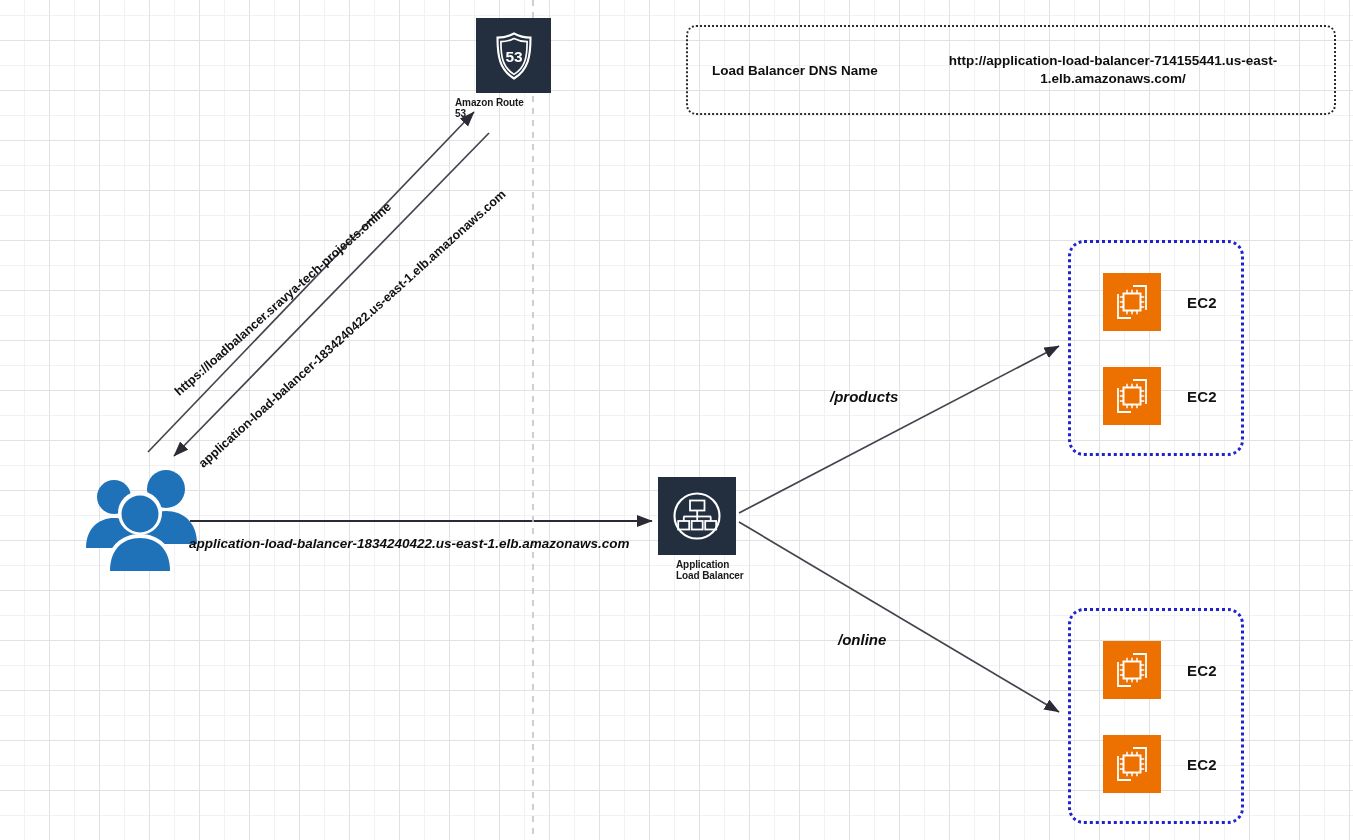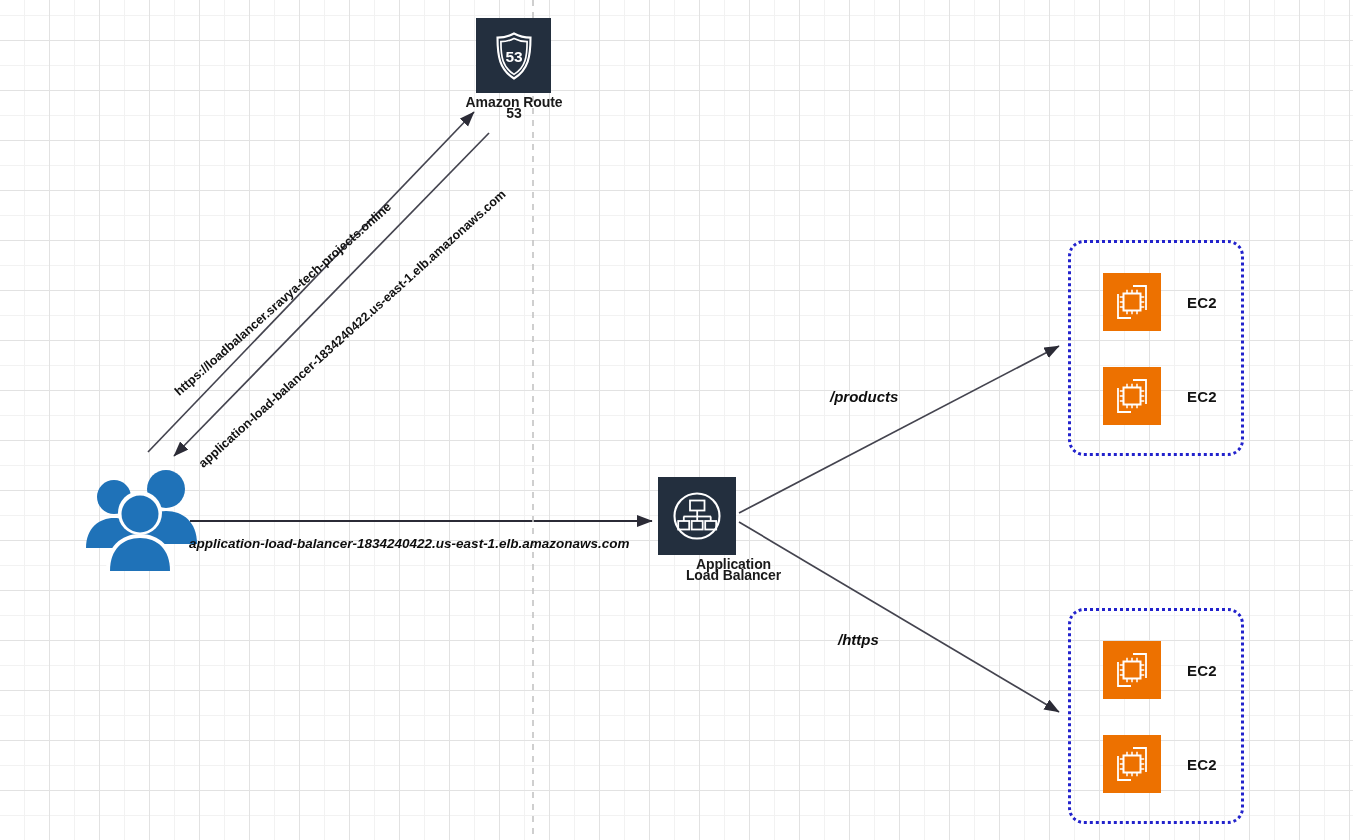--- a/index.html
+++ b/index.html
@@ -28,22 +28,21 @@
   #wires{position:absolute;left:0;top:0;width:1353px;height:840px;pointer-events:none;}
 
   
   .aws-tile{
     position:absolute;
     background:#232f3e;
     display:flex;align-items:center;justify-content:center;
   }
   .svc-caption{
     position:absolute;
-    text-align:center;
-    font-size:14px;
+    font-size:10px;
     line-height:11px;
     color:#1a1a1a;
     font-weight:700;
     letter-spacing:-0.1px;
   }
 
   
   #route53-tile{left:476px;top:18px;width:75px;height:75px;}
   #route53-caption{left:455px;top:97px;width:118px;}
 
@@ -134,20 +133,24 @@
 
     <line x1="190" y1="521" x2="652" y2="521" stroke="#2b2b36" stroke-width="1.8" marker-end="url(#arrowhead)"></line>
 
     <line x1="739" y1="513" x2="1059" y2="346" stroke="#44444f" stroke-width="1.7" marker-end="url(#arrowhead)"></line>
 
     <line x1="739" y1="522" x2="1059" y2="712" stroke="#44444f" stroke-width="1.7" marker-end="url(#arrowhead)"></line>
 
     <line x1="533" y1="0" x2="533" y2="840" stroke="#c4c4c4" stroke-width="1.6" stroke-dasharray="6 6"></line>
   </svg>
 
+  <div id="dns-box">
+    <div id="dns-label">Load Balancer DNS Name</div>
+    <div id="dns-value">http://application-load-balancer-714155441.us-east-1.elb.amazonaws.com/</div>
+  </div>
 
   <div id="route53-tile" class="aws-tile">
     <svg width="56" height="56" viewBox="0 0 56 56">
       <path d="M28 5.5 C22.5 8.5 17.5 9.6 11.5 9.6 C11.5 28 13.5 41.5 28 50.5
                C42.5 41.5 44.5 28 44.5 9.6 C38.5 9.6 33.5 8.5 28 5.5 Z" fill="none" stroke="#ffffff" stroke-width="2.1"></path>
       <path d="M28 10.5 C23.6 12.8 19.6 13.7 14.9 13.7 C14.9 28.6 16.5 39.3 28 46.4
                C39.5 39.3 41.1 28.6 41.1 13.7 C36.4 13.7 32.4 12.8 28 10.5 Z" fill="none" stroke="#ffffff" stroke-width="1.7"></path>
       <text x="28" y="33.5" text-anchor="middle" fill="#ffffff" font-family="Liberation Sans, sans-serif" font-size="15.5" font-weight="700">53</text>
     </svg>
   </div>
@@ -303,15 +306,15 @@
   </div>
 
   <div id="label-https" class="rot-label">https://loadbalancer.sravya-tech-projects.online</div>
 
   <div id="label-elb-diag" class="rot-label">application-load-balancer-1834240422.us-east-1.elb.amazonaws.com</div>
 
   <div id="label-alb-dns" class="edge-label">application-load-balancer-1834240422.us-east-1.elb.amazonaws.com</div>
 
   <div id="label-products" class="edge-label">/products</div>
 
-  <div id="label-orders" class="edge-label">/https</div>
+  <div id="label-orders" class="edge-label">/online</div>
 
 </div>
 
 </body></html>

